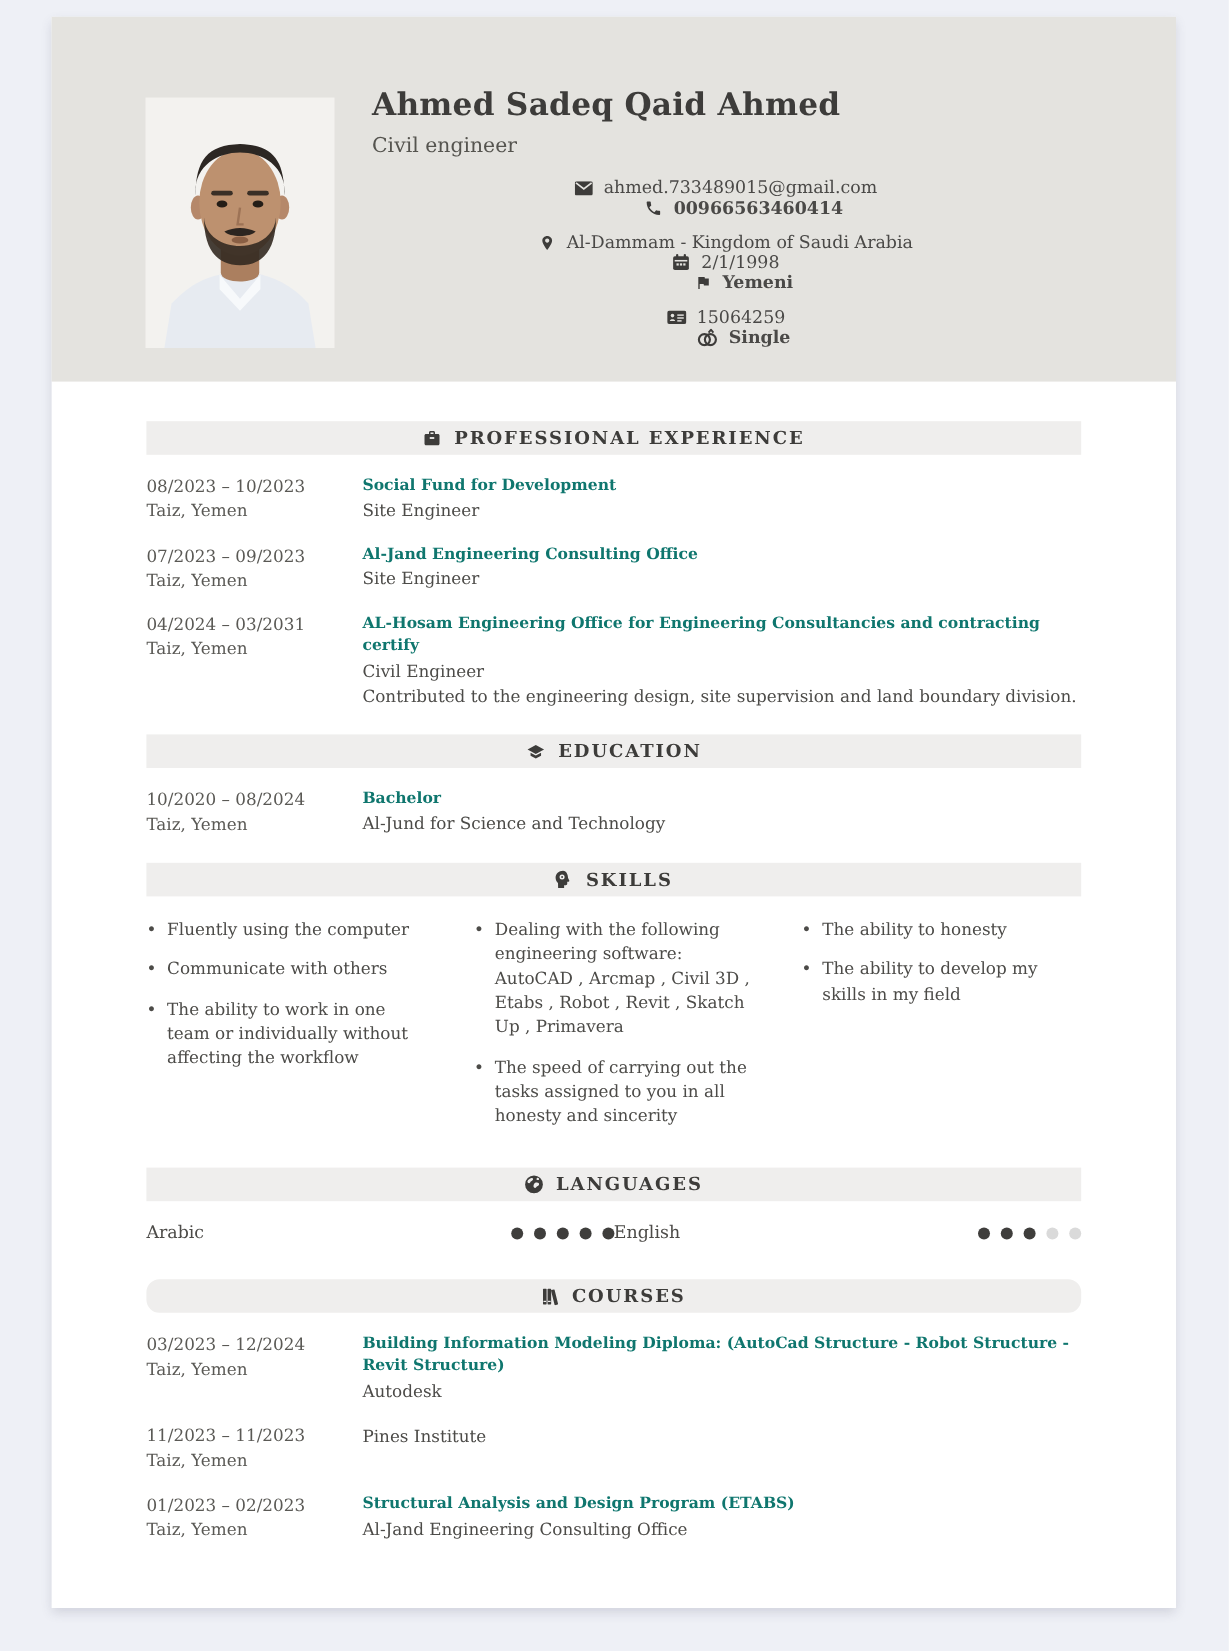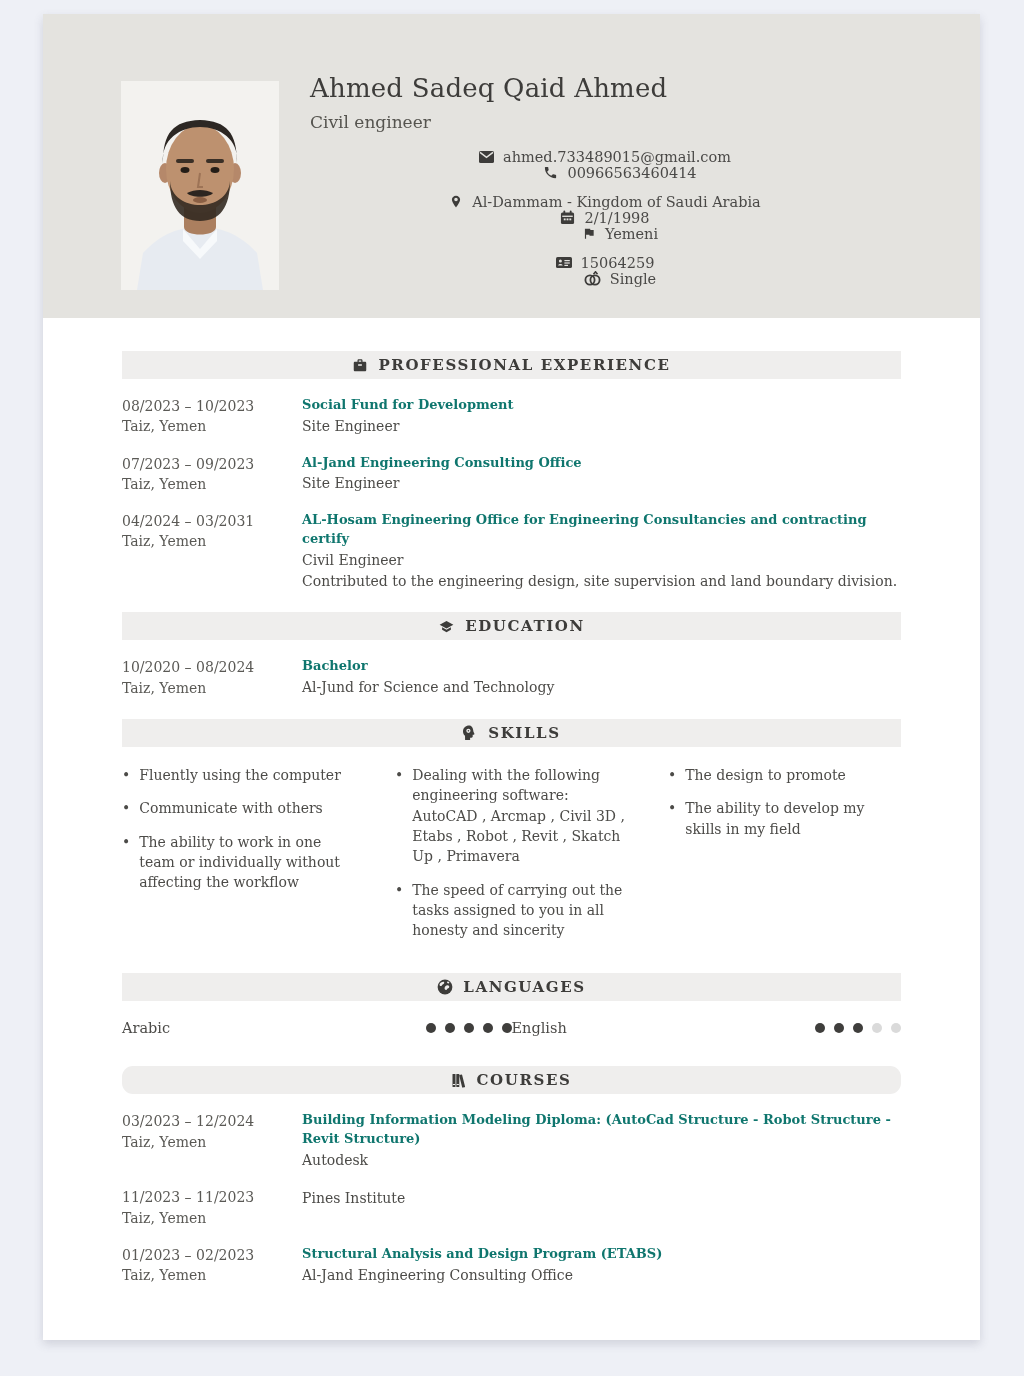--- a/index.html
+++ b/index.html
@@ -17,28 +17,28 @@
     box-shadow: 0 4px 9px rgba(70,70,100,0.18);
   }
   
   .band { position: relative; height: 304px; background: #e4e3df; }
   .photo {
     position: absolute; left: 78px; top: 67px;
     width: 158px; height: 209px; overflow: hidden;
   }
   .head-info { position: absolute; left: 267px; top: 60px; width: 620px; }
   .name {
-    font-size: 26px; font-weight: normal; color: #3d3c3a;
+    font-size: 26px; font-weight: bold; color: #3d3c3a;
     letter-spacing: 0.2px; margin: 0; line-height: 1.1;
   }
   .subtitle { font-size: 17px; color: #55544f; margin-top: 9px; }
   .contact { margin-top: 17px; }
   .c-row { display: flex; align-items: center; margin-top: 13px; flex-direction: column; }
   .c-item { display: flex; align-items: center; margin-right: 30px; font-size: 14.5px; color: #4a4947; }
-  .c-item:last-child { margin-right: 0; }
+  .c-item:last-child { margin-right: 0; font-weight: bold; }
   .c-item svg { margin-right: 9px; flex: none; }
   .ic { fill: #3d3c3a; }
   
   .content { padding: 0 79px; }
   .bar {
     height: 28px; background: #efeeed;
     display: flex; align-items: center; justify-content: center;
     gap: 10px;
     font-size: 15px; font-weight: bold; letter-spacing: 1.6px;
     color: #3d3c3a;
@@ -267,21 +267,21 @@
             <span>Dealing with the following engineering software: AutoCAD , Arcmap , Civil 3D , Etabs , Robot , Revit , Skatch Up , Primavera</span>
           </div>
         <div class="skill-item">
             <span class="bullet">•</span>
             <span>The speed of carrying out the tasks assigned to you in all honesty and sincerity</span>
           </div>
       </div>
       <div>
         <div class="skill-item">
             <span class="bullet">•</span>
-            <span>The design to promote</span>
+            <span>The ability to honesty</span>
           </div>
         <div class="skill-item">
             <span class="bullet">•</span>
             <span>The ability to develop my skills in my field</span>
           </div>
       </div>
     </div>
 
     <div class="bar bar-lng">
       <svg class="ic" width="16" height="16" viewBox="0 0 16 16">

